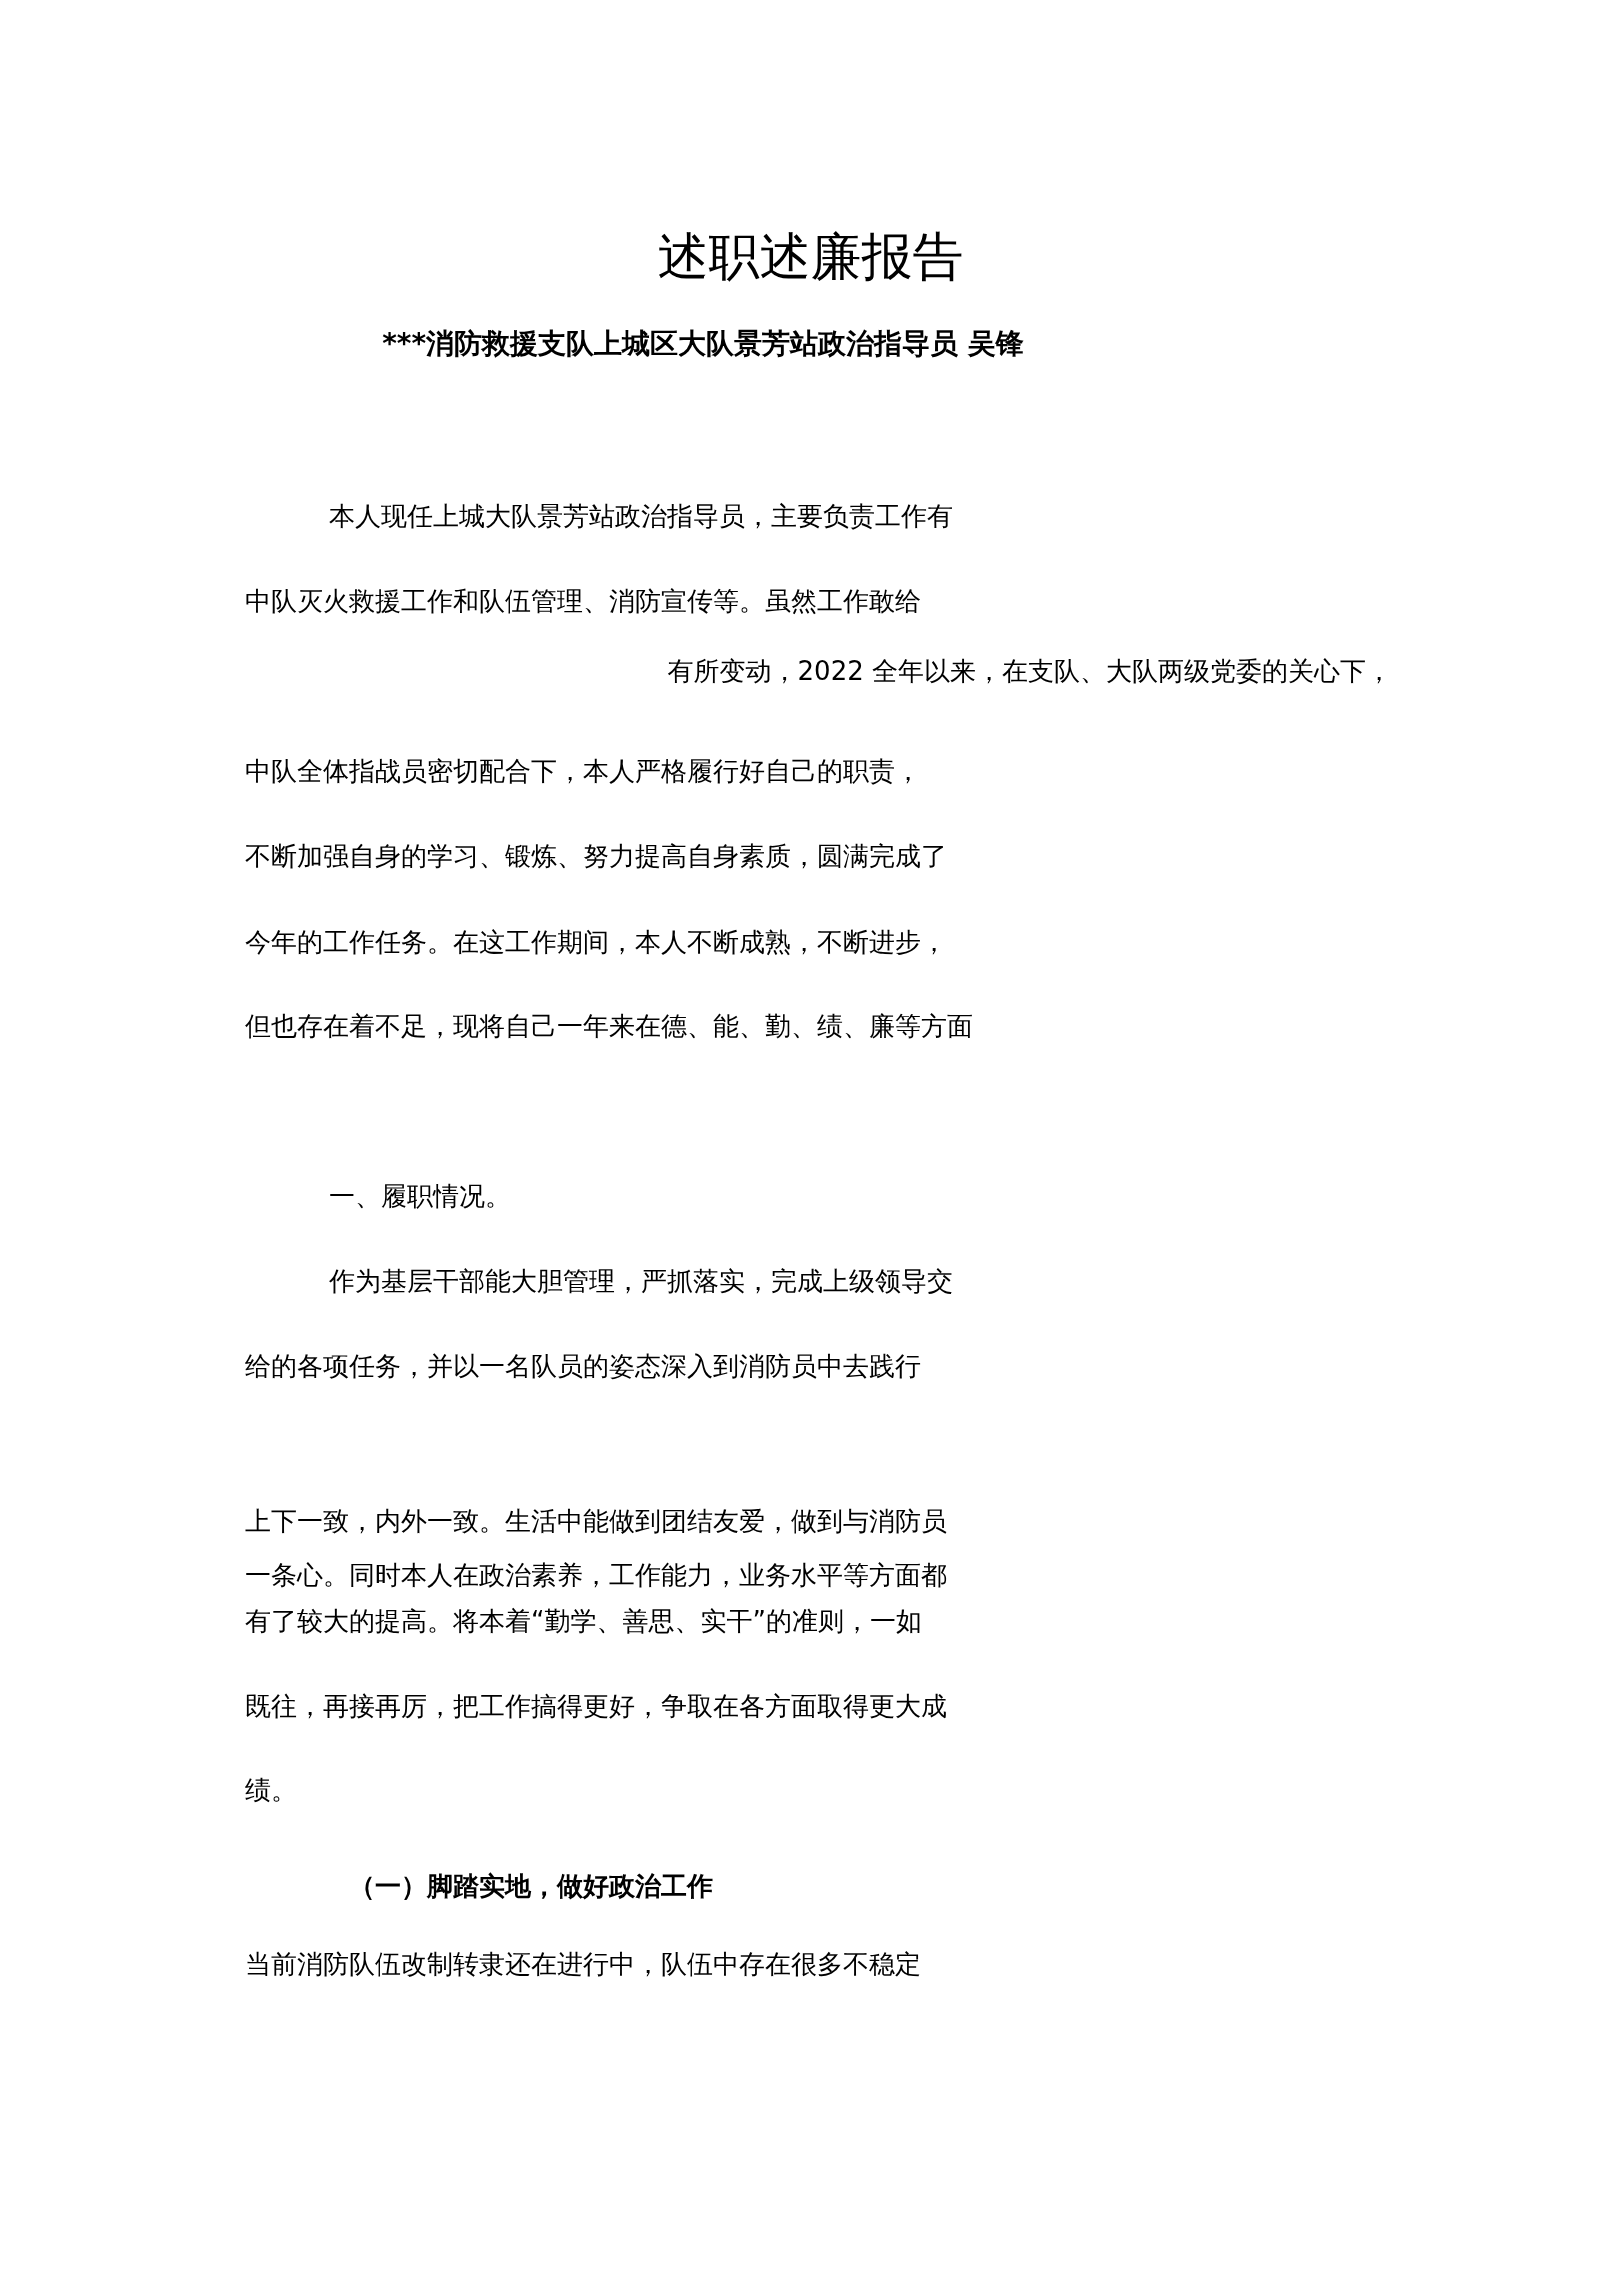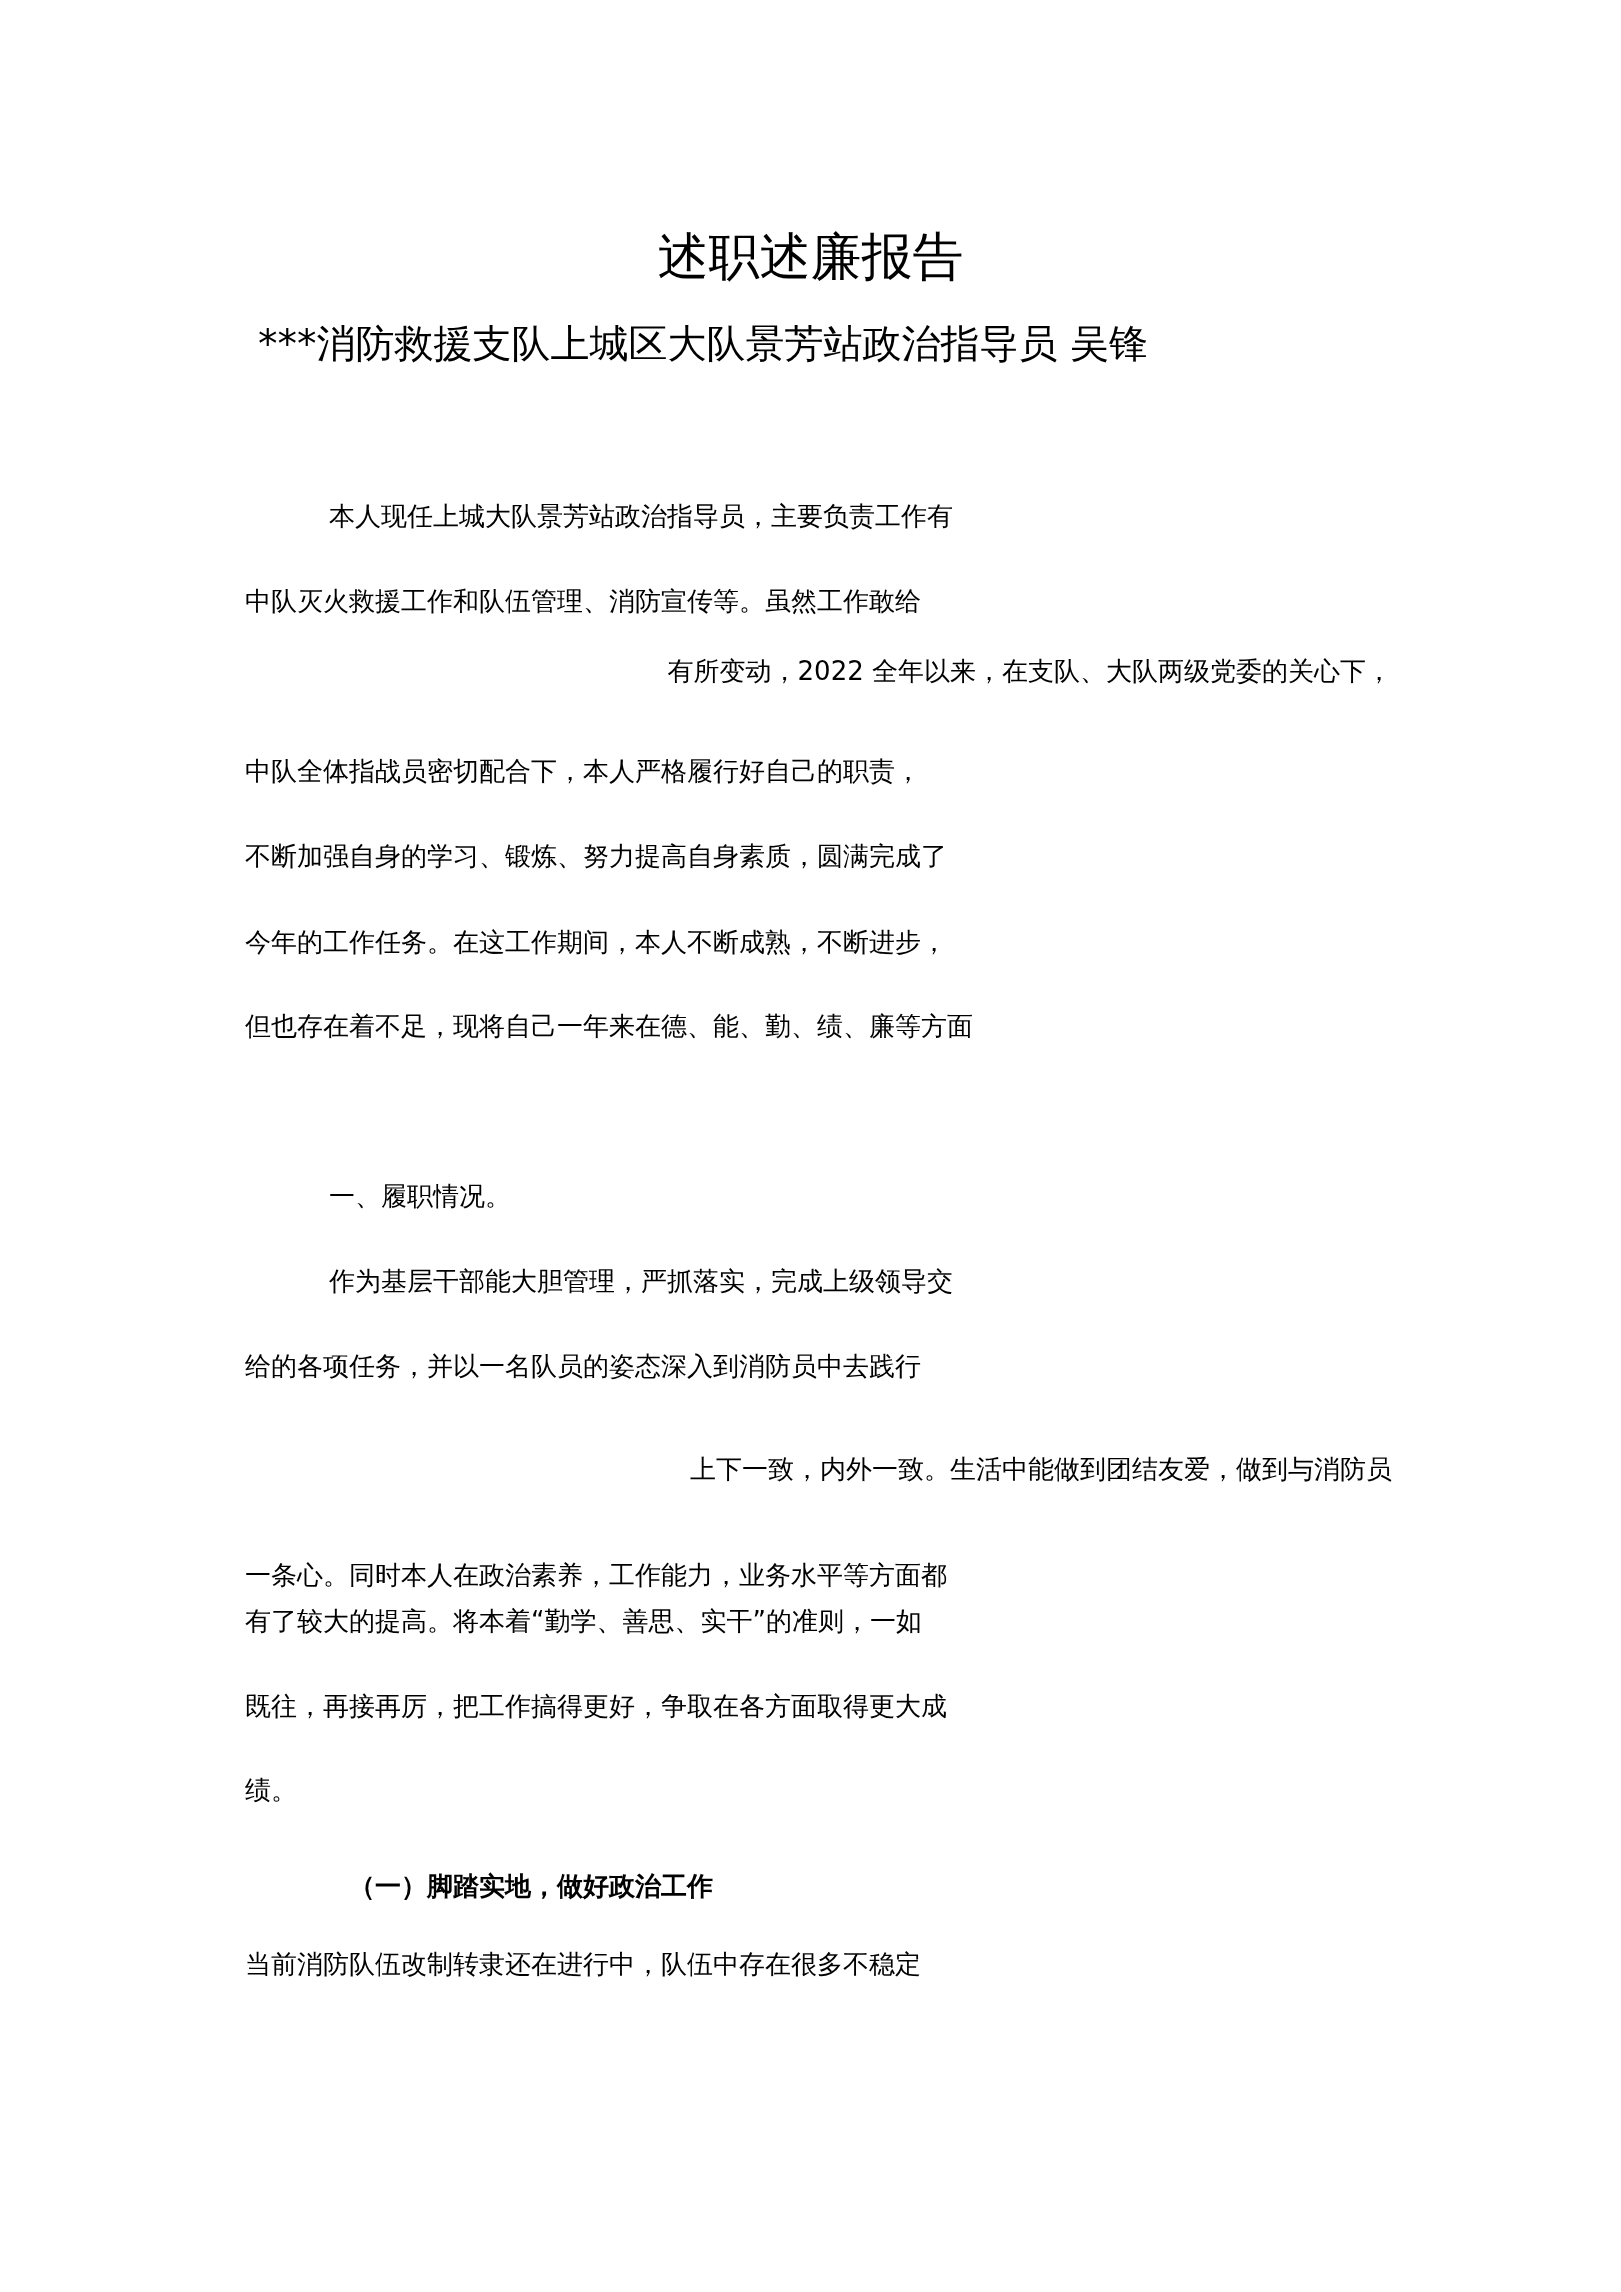--- a/index.html
+++ b/index.html
@@ -33,23 +33,23 @@
       line-height: 78px;
       font-weight: normal;
       letter-spacing: 0px;
     }
     .subtitle {
       position: absolute;
       left: 0;
       width: 1406px;
       top: 314px;
       text-align: center;
-      font-size: 39px;
+      font-size: 28px;
       line-height: 59px;
-      font-weight: normal;
+      font-weight: bold;
     }
     .line {
       position: absolute;
       left: 245px;
       width: 1147px;
       font-size: 26px;
       line-height: 59px;
       white-space: nowrap;
       overflow: visible;
     }
@@ -76,21 +76,21 @@
   <div class="line" style="top:642px;text-align:right;">有所变动，2022 全年以来，在支队、大队两级党委的关心下，</div>
   <div class="line" style="top:742px;">中队全体指战员密切配合下，本人严格履行好自己的职责，</div>
   <div class="line" style="top:827px;">不断加强自身的学习、锻炼、努力提高自身素质，圆满完成了</div>
   <div class="line" style="top:913px;">今年的工作任务。在这工作期间，本人不断成熟，不断进步，</div>
   <div class="line" style="top:997px;">但也存在着不足，现将自己一年来在德、能、勤、绩、廉等方面</div>
 
   <div class="line indent" style="top:1167px;">一、履职情况。</div>
 
   <div class="line indent" style="top:1252px;">作为基层干部能大胆管理，严抓落实，完成上级领导交</div>
   <div class="line" style="top:1337px;">给的各项任务，并以一名队员的姿态深入到消防员中去践行</div>
-  <div class="line" style="top:1440px;text-align:right;">上下一致，内外一致。生活中能做到团结友爱，做到与消防员</div>
+  <div class="line" style="top:1492px;">上下一致，内外一致。生活中能做到团结友爱，做到与消防员</div>
   <div class="line" style="top:1506px;margin-top:40px;">一条心。同时本人在政治素养，工作能力，业务水平等方面都</div>
   <div class="line" style="top:1592px;">有了较大的提高。将本着“勤学、善思、实干”的准则，一如</div>
   <div class="line" style="top:1677px;">既往，再接再厉，把工作搞得更好，争取在各方面取得更大成</div>
   <div class="line" style="top:1761px;">绩。</div>
 
   <div class="line bold heading-indent" style="top:1857px;">（一）脚踏实地，做好政治工作</div>
 
   <div class="line" style="top:1935px;">当前消防队伍改制转隶还在进行中，队伍中存在很多不稳定</div>
 
 </div>

